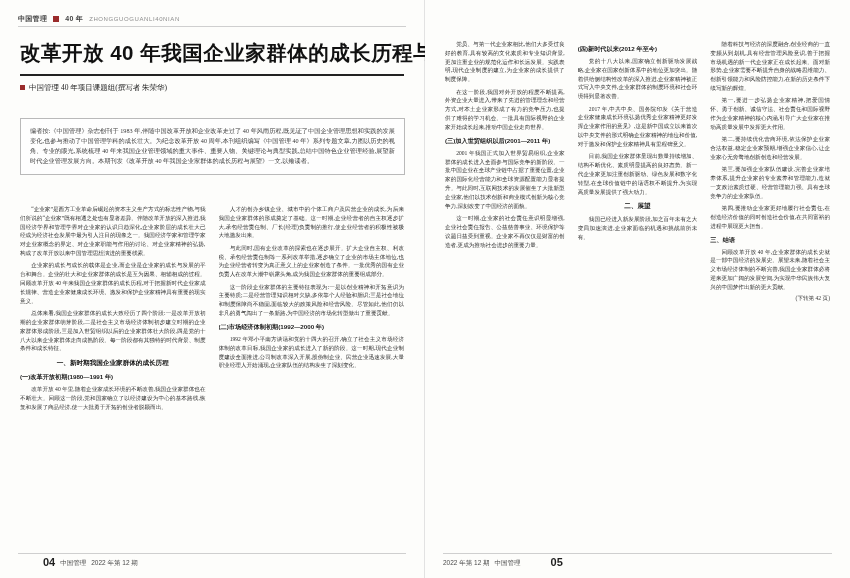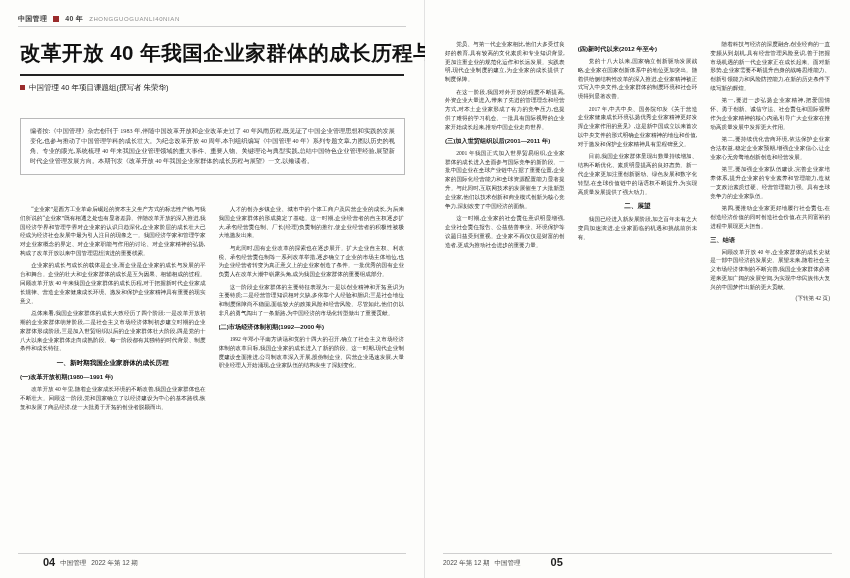--- a/index.html
+++ b/index.html
@@ -54,21 +54,21 @@
     letter-spacing:.5px;line-height:1.25;
     font-family:"Liberation Sans", sans-serif;
     white-space:nowrap;
   }
   .titlerule{
     margin-top:8px;height:2px;background:#222;width:100%;
   }
   .byline{
     margin-top:7px;font-size:7.5px;color:#222;
     display:flex;align-items:center;gap:4px;
-    font-family:Liberation Sans, sans-serif;
+    font-family:Liberation Serif, serif;
   }
   .byline .mark{display:inline-block;width:5px;height:5px;background:#9a2b2b;}
 
   
   .abstract{
     position:absolute;left:20px;top:118px;width:385px;
     border:1px solid #b9b9b9;
     padding:7px 9px 8px 9px;
     box-sizing:border-box;
     background:#fefefe;

